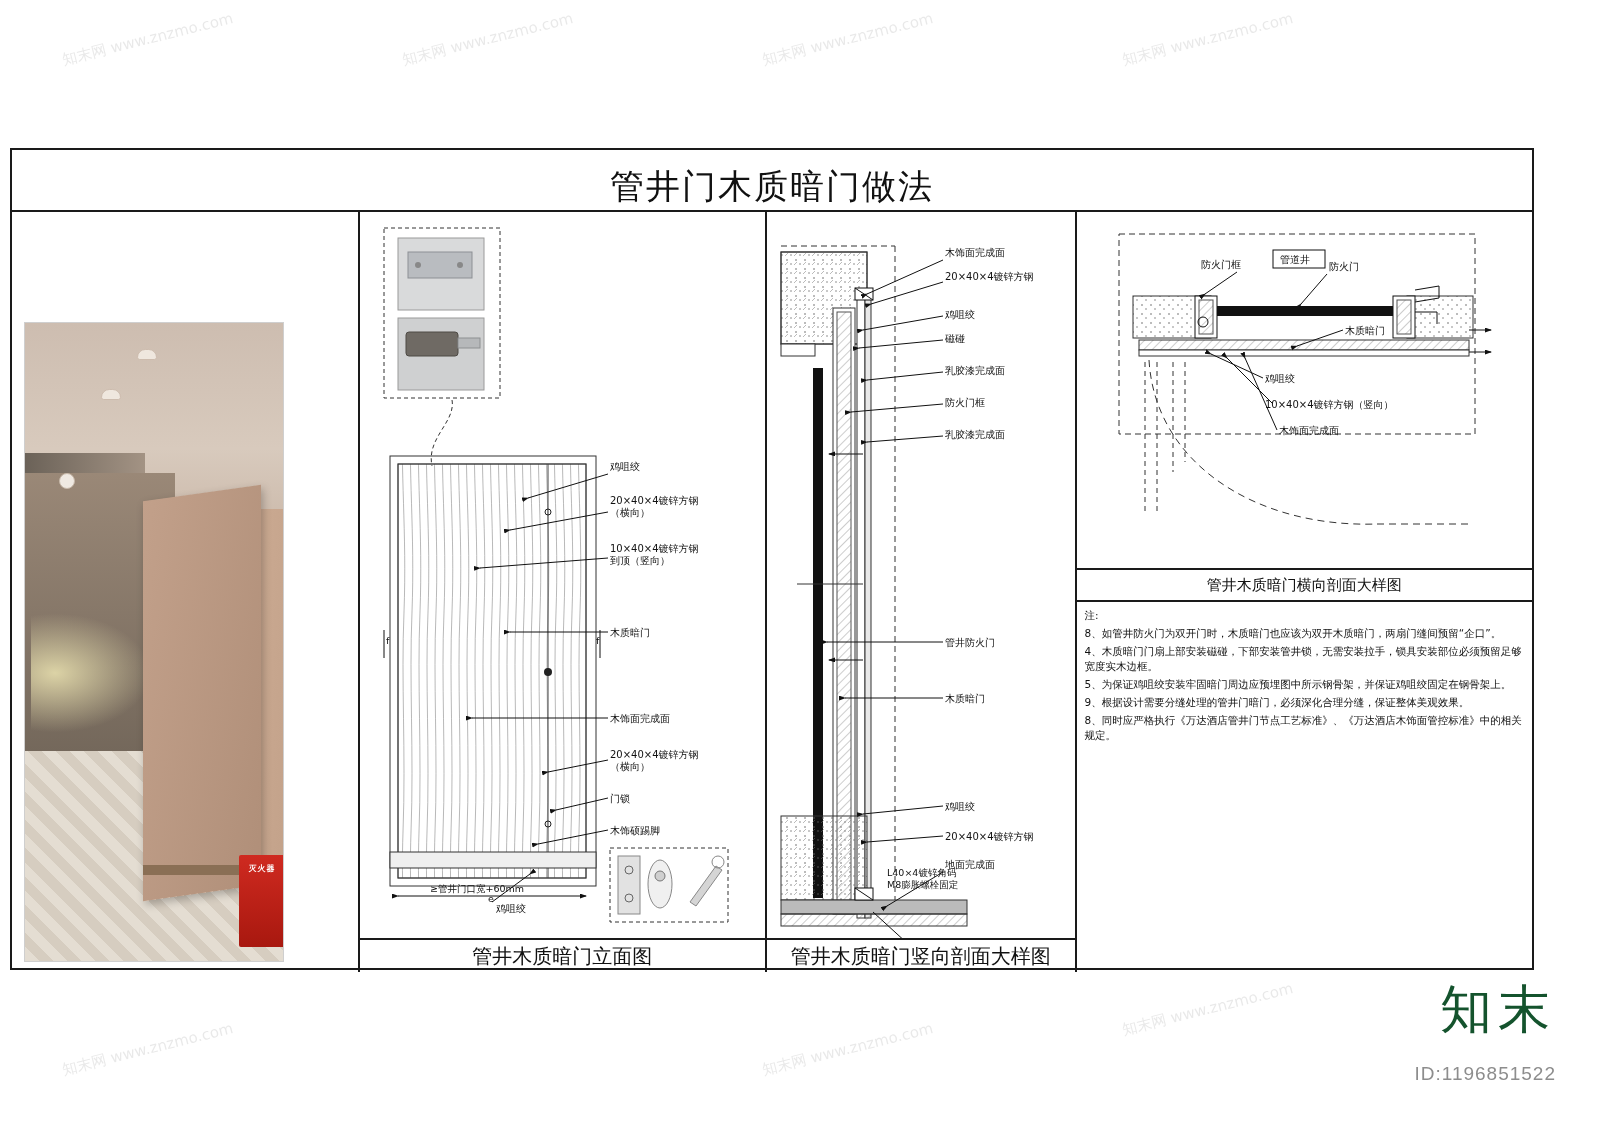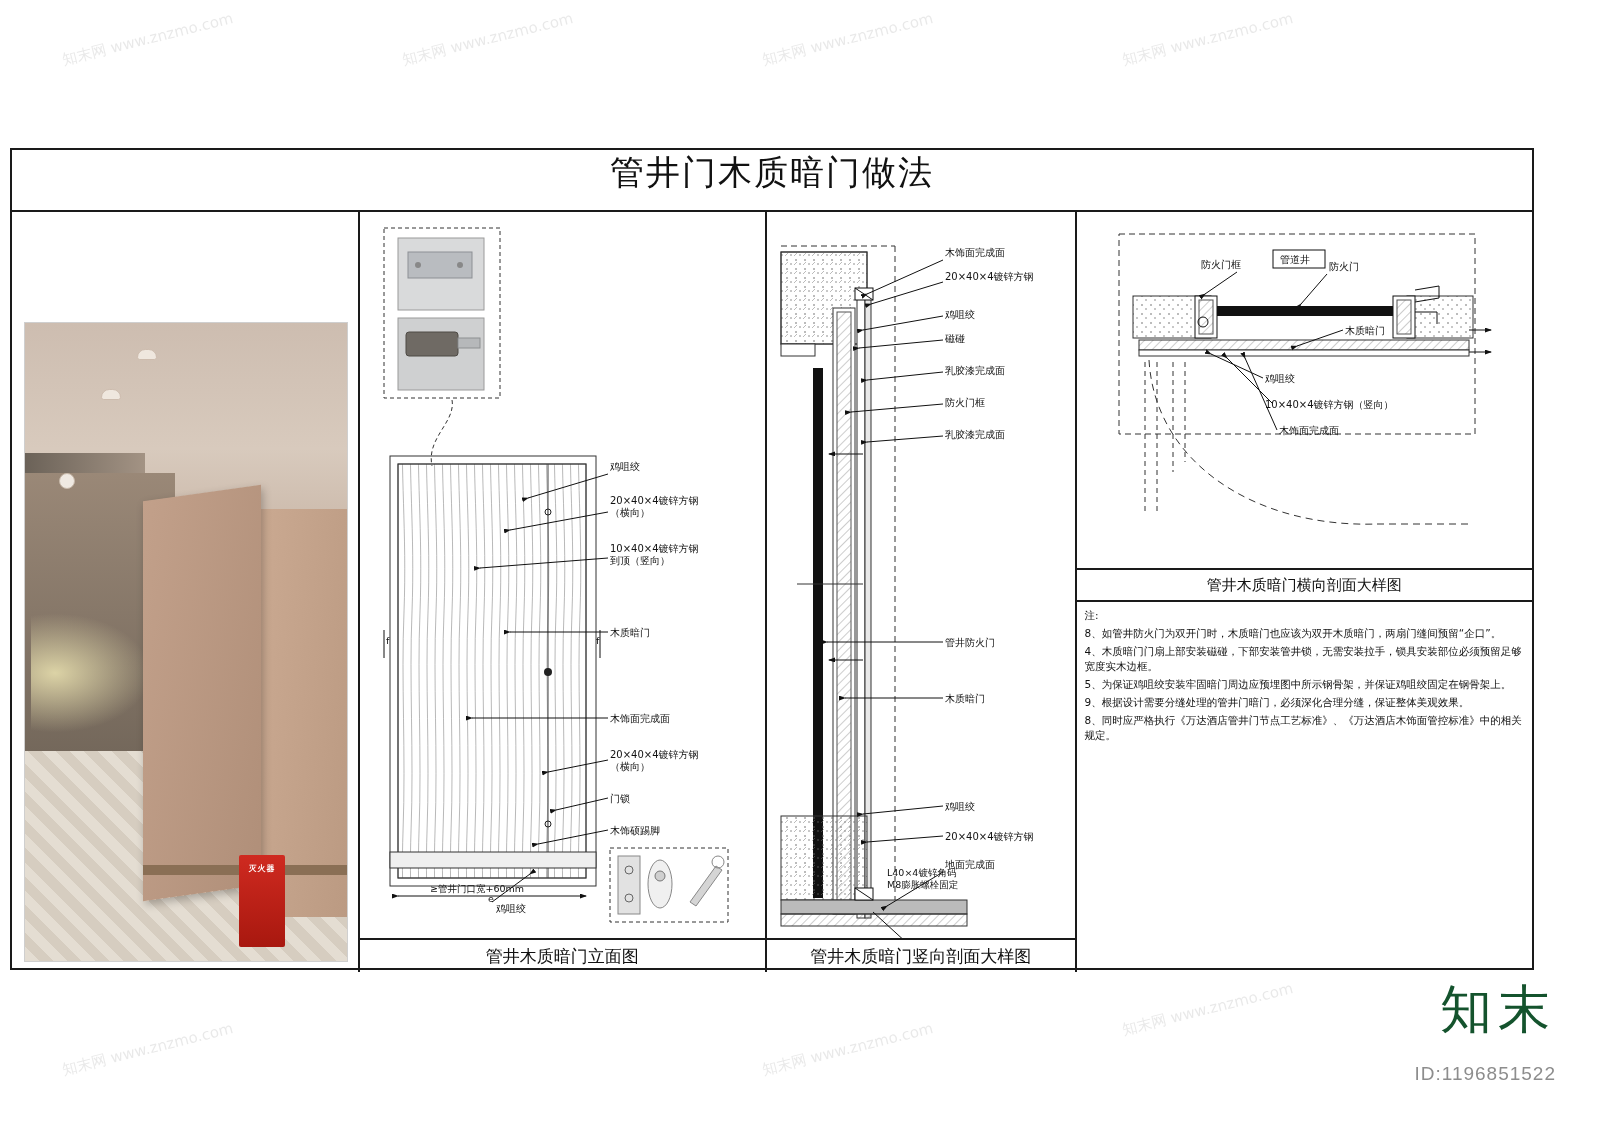--- a/index.html
+++ b/index.html
@@ -1,28 +1,28 @@
 <!DOCTYPE html>
 <html><head>
 <meta charset="utf-8">
 <style>
   html,body{margin:0;padding:0;background:#fff;}
   body{width:1600px;height:1131px;position:relative;font-family:"Liberation Sans",sans-serif;overflow:hidden;}
   .sheet{position:absolute;left:10px;top:148px;width:1524px;height:822px;border:2px solid #1a1a1a;background:#fff;box-sizing:border-box;}
-  .title-bar{position:absolute;left:0;top:0;width:100%;height:62px;border-bottom:2px solid #1a1a1a;box-sizing:border-box;display:flex;align-items:flex-start;justify-content:center;}
+  .title-bar{position:absolute;left:0;top:0;width:100%;height:62px;border-bottom:2px solid #1a1a1a;box-sizing:border-box;display:flex;align-items:flex-end;justify-content:center;}
   .title-bar .t{font-size:34px;letter-spacing:2px;color:#111;font-family:"DejaVu Sans","Liberation Sans",sans-serif;}
   .cols{position:absolute;left:0;top:62px;width:100%;height:760px;display:flex;}
   .col{position:relative;border-right:2px solid #1a1a1a;box-sizing:border-box;}
   .col:last-child{border-right:none;}
   .c1{width:348px;}
   .c2{width:408px;}
   .c3{width:310px;}
   .c4{width:456px;}
-  .cap{position:absolute;left:0;bottom:0;width:100%;height:34px;border-top:2px solid #1a1a1a;box-sizing:border-box;display:flex;align-items:center;justify-content:center;font-size:17px;color:#111;font-family:"DejaVu Sans","Liberation Sans",sans-serif;}
-  .photo{position:absolute;left:12px;top:110px;width:324px;height:640px;overflow:hidden;border:1px solid #cfcfcf;box-sizing:border-box;background:#8b5cf6;}
+  .cap{position:absolute;left:0;bottom:0;width:100%;height:34px;border-top:2px solid #1a1a1a;box-sizing:border-box;display:flex;align-items:center;justify-content:center;font-size:20px;color:#111;font-family:"DejaVu Sans","Liberation Sans",sans-serif;}
+  .photo{position:absolute;left:12px;top:110px;width:260px;height:640px;overflow:hidden;border:1px solid #cfcfcf;box-sizing:border-box;background:#8b5cf6;}
   .ph-ceiling{position:absolute;left:0;top:0;width:100%;height:210px;background:linear-gradient(180deg,#cdbdb0 0%,#d8cabd 60%,#cbb9aa 100%);}
   .ph-wallL{position:absolute;left:0;top:130px;width:120px;height:330px;background:linear-gradient(90deg,#6b6258,#a39384);}
   .ph-hall{position:absolute;left:0;top:150px;width:150px;height:330px;background:linear-gradient(180deg,#9a8877,#6d6256);}
   .ph-light{position:absolute;left:6px;top:290px;width:120px;height:120px;background:radial-gradient(ellipse at 20% 50%,#dcd3a6 0%,rgba(160,150,120,0) 70%);}
   .ph-door{position:absolute;left:118px;top:170px;width:118px;height:400px;background:linear-gradient(100deg,#c2a08a,#b08f79);transform:skewY(-8deg);box-shadow:2px 4px 8px rgba(0,0,0,.25);}
   .ph-door2{position:absolute;left:228px;top:186px;width:96px;height:408px;background:linear-gradient(95deg,#cbaa92,#bb9a82);}
   .ph-floor{position:absolute;left:0;bottom:0;width:100%;height:210px;background:
      repeating-linear-gradient(45deg,#e4ddd2 0 10px,#d6cdc0 10px 20px);}
   .ph-ext{position:absolute;left:214px;bottom:14px;width:46px;height:92px;background:linear-gradient(180deg,#cf2a20,#a8180f);border-radius:2px;}
   .ph-ext b{display:block;color:#fff;font-size:8px;text-align:center;margin-top:8px;letter-spacing:1px;}

